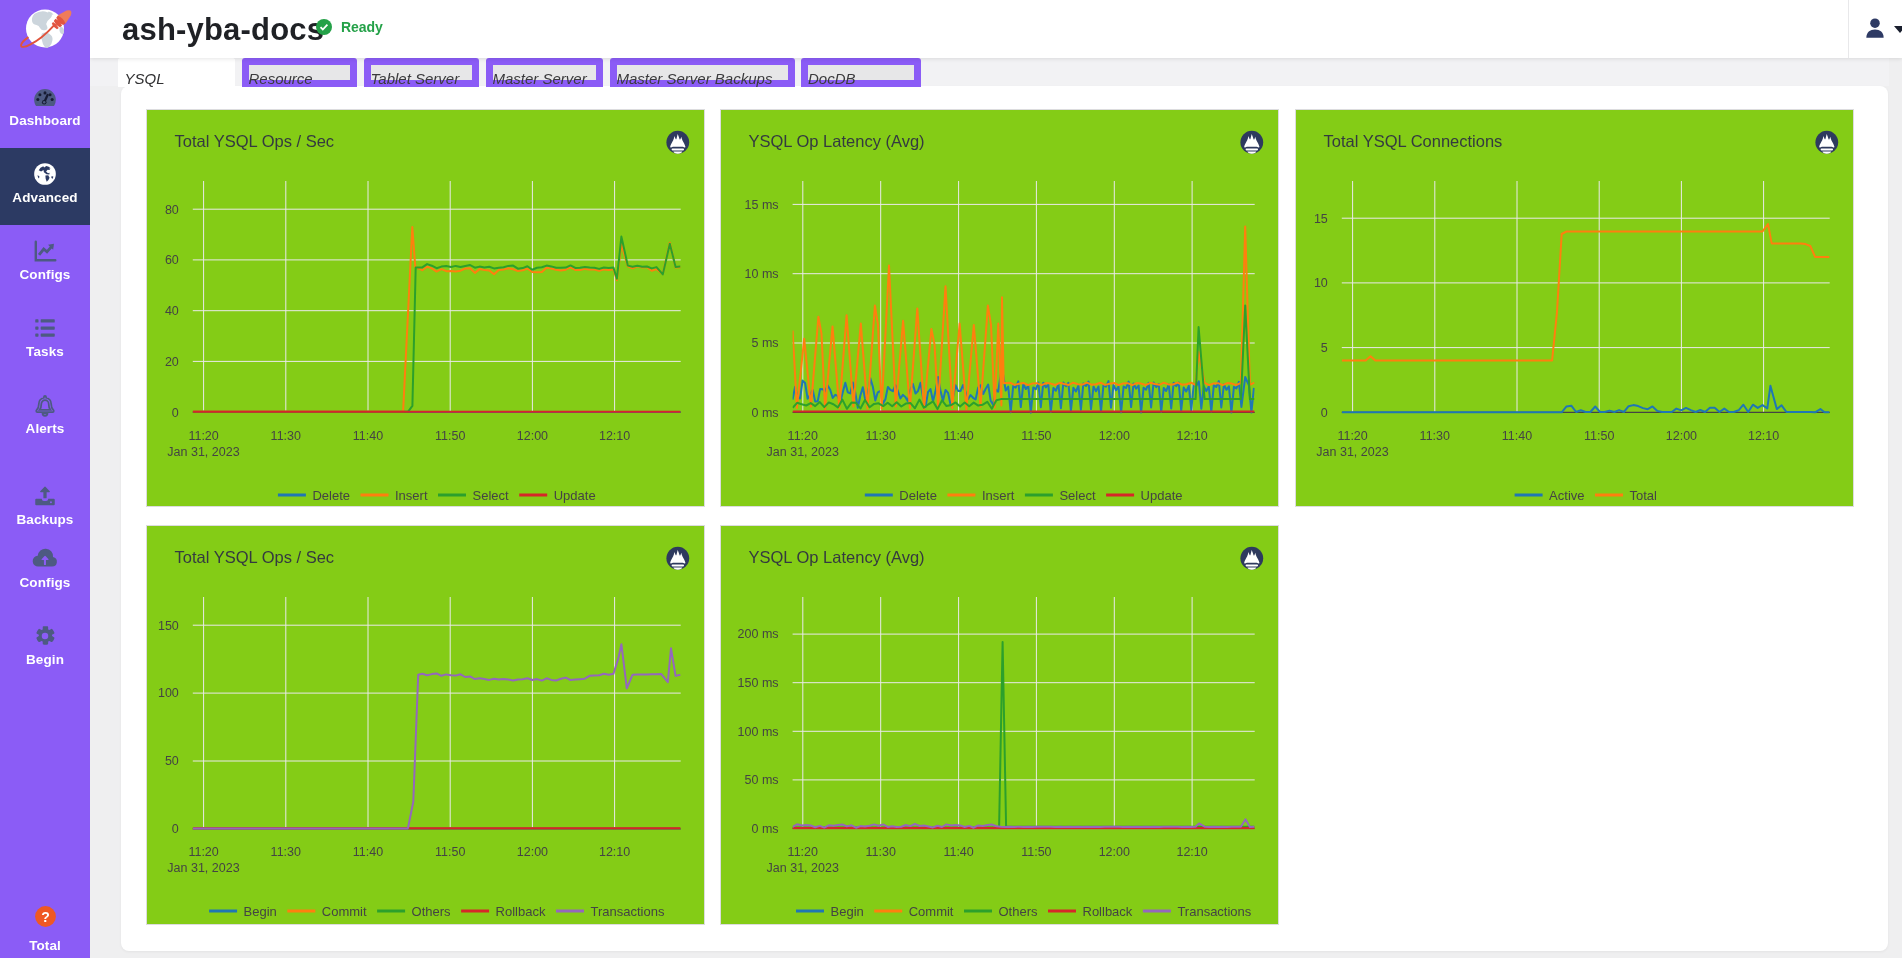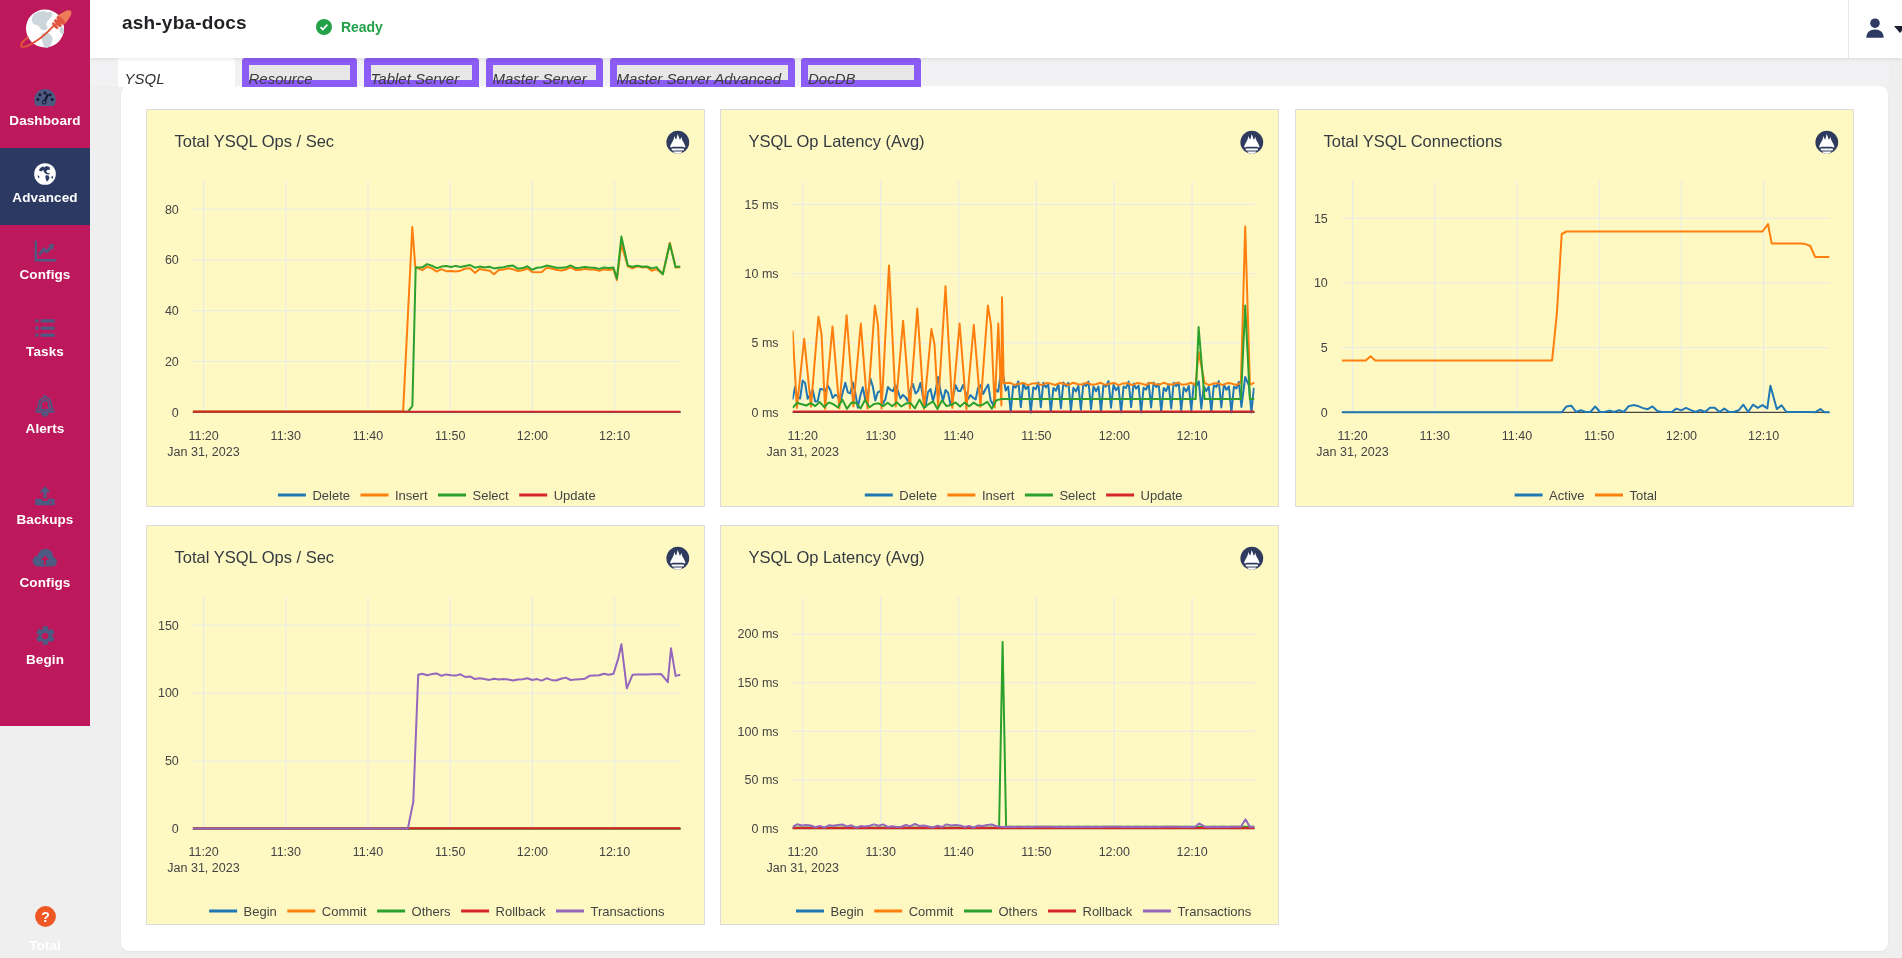--- a/index.html
+++ b/index.html
@@ -1,34 +1,34 @@
 <!DOCTYPE html>
 <html><head><meta charset="utf-8"><title>ash-yba-docs</title>
 <style>
 * { margin:0; padding:0; box-sizing:border-box; }
 html,body { width:1902px; height:958px; overflow:hidden; font-family:"Liberation Sans", sans-serif; background:#efeff0; }
-.sidebar { position:absolute; left:0; top:0; width:90px; height:726px; background:#be185d; z-index:30; }
+.sidebar { position:absolute; left:0; top:0; width:90px; height:958px; background:#8b5cf6; z-index:30; }
 .logo { position:absolute; left:0px; top:0px; }
 .nav-item { position:absolute; left:0; width:90px; height:77px; text-align:center; }
 .nav-item.active { background:#2c3a63; }
 .nico { padding-top:13px; height:41px; }
 .nlab { color:#fff; font-size:13.5px; font-weight:bold; margin-top:1px; letter-spacing:0.1px; }
 .help { position:absolute; left:0; top:904px; width:90px; text-align:center; }
 .header { position:absolute; left:90px; top:0; width:1812px; height:58px; background:#fff; box-shadow:0 1px 4px rgba(0,0,0,0.10); z-index:20; }
-.htitle { position:absolute; left:32px; top:11.5px; font-size:19px; font-weight:bold; color:#1f2125; letter-spacing:0.2px; }
+.htitle { position:absolute; left:32px; top:11.5px; font-size:31px; font-weight:bold; color:#1f2125; letter-spacing:0.2px; }
 .ready { position:absolute; left:226px; top:19px; color:#24a148; font-size:14px; font-weight:bold; }
 .ready svg { vertical-align:-3px; margin-right:5px; }
 .hsep { position:absolute; left:1758px; top:0; width:1px; height:58px; background:#e8e8ea; }
 .user { position:absolute; left:1772px; top:15px; }
 .caret { position:absolute; left:1804px; top:26px; width:0; height:0; border-left:6px solid transparent; border-right:6px solid transparent; border-top:7px solid #1a1f2e; }
 .content { position:absolute; left:90px; top:58px; width:1812px; height:900px; background:#efeff0; }
 .panel { position:absolute; left:30.5px; top:28px; width:1767.5px; height:864.5px; background:#fff; border-radius:8px; box-shadow:0 1px 3px rgba(0,0,0,0.05); }
 .tab { position:absolute; top:58px; height:28.5px; background:#e7e7e8; border:7px solid #8b5cf6; border-radius:3px 3px 0 0; text-align:left; font-size:15px; color:#3b3b3d; line-height:27px; z-index:10;font-style:italic; }
 .tab-active { background:#fff; border-color:#fff; border-bottom:none; height:29px; color:#303032; z-index:11; }
-.card { position:absolute; background:#fef9c3; border:1px solid #dcdcde; }
+.card { position:absolute; background:#84cc16; border:1px solid #dcdcde; }
 </style></head>
 <body>
 <div class="header">
   <div class="htitle">ash-yba-docs</div>
   <div class="ready"><svg width="16" height="16" viewBox="0 0 16 16">
         <circle cx="8" cy="8" r="8" fill="#24a148"></circle>
         <path d="M4.5 8.2 l2.3 2.3 4.6-4.8" fill="none" stroke="#fff" stroke-width="1.8"></path>
       </svg> Ready</div>
   <div class="hsep"></div>
   <div class="user"><svg width="26" height="26" viewBox="0 0 24 24" fill="#2e3a64">
@@ -41,21 +41,21 @@
   <div style="position:absolute;left:0;top:0;width:1798.5px;height:28px;background:#f2f2f4"></div>
   <div class="panel"></div>
 </div>
 
 <div style="position:absolute;left:0;top:0;width:1902px;height:958px;pointer-events:none;">
   <div style="pointer-events:auto;">
   <div class="tab tab-active" style="left:117.5px;width:117.5px">YSQL</div>
       <div class="tab" style="left:241.5px;width:115.5px">Resource</div>
       <div class="tab" style="left:363.5px;width:115.5px">Tablet Server</div>
       <div class="tab" style="left:485.5px;width:117.5px">Master Server</div>
-      <div class="tab" style="left:609.5px;width:185px">Master Server Advanced</div>
+      <div class="tab" style="left:609.5px;width:185px">Master Server Backups</div>
       <div class="tab" style="left:801px;width:119.5px">DocDB</div>
   <div class="card" style="left:145.5px;top:109px;width:559px;height:398px"><svg width="557" height="396" viewBox="0 0 557 396" font-family="Liberation Sans, sans-serif">
           <text x="27.5" y="36.8" font-size="16.5" fill="#343a40">Total YSQL Ops / Sec</text>
           <g transform="translate(530.8,32.2)">
             <circle cx="0" cy="0" r="11.4" fill="#2e3a5e"></circle>
             <path d="M-7.6,4.6 C-7.2,2.2 -5.6,0.2 -4.6,-2.0 C-3.9,-3.6 -3.5,-4.9 -3.4,-6.2 L-2.3,-3.4 C-2.0,-2.7 -1.5,-2.7 -1.3,-3.4 C-0.9,-4.8 -0.6,-6.4 -0.1,-8.2 C0.7,-6.2 1.3,-4.6 1.7,-3.2 C1.9,-2.5 2.4,-2.5 2.7,-3.2 L3.5,-5.4 C3.7,-4.2 4.1,-3.0 4.7,-1.8 C5.7,0.3 7.2,2.2 7.6,4.6 C7.7,5.2 7.2,5.5 6.7,5.3 C5.9,5.0 5.3,4.6 4.8,4.6 L-4.8,4.6 C-5.3,4.6 -5.9,5.0 -6.7,5.3 C-7.2,5.5 -7.7,5.2 -7.6,4.6 Z" fill="#fff"></path>
             <rect x="-6.2" y="6.2" width="12.4" height="2.0" rx="0.8" fill="#fff"></rect>
             <path d="M-4.4,9.4 L4.4,9.4 C4.4,10.6 2.6,11.6 0,11.6 C-2.6,11.6 -4.4,10.6 -4.4,9.4 Z" fill="#fff"></path>
           </g>
           <g stroke="#e9e9e9" stroke-width="1">

